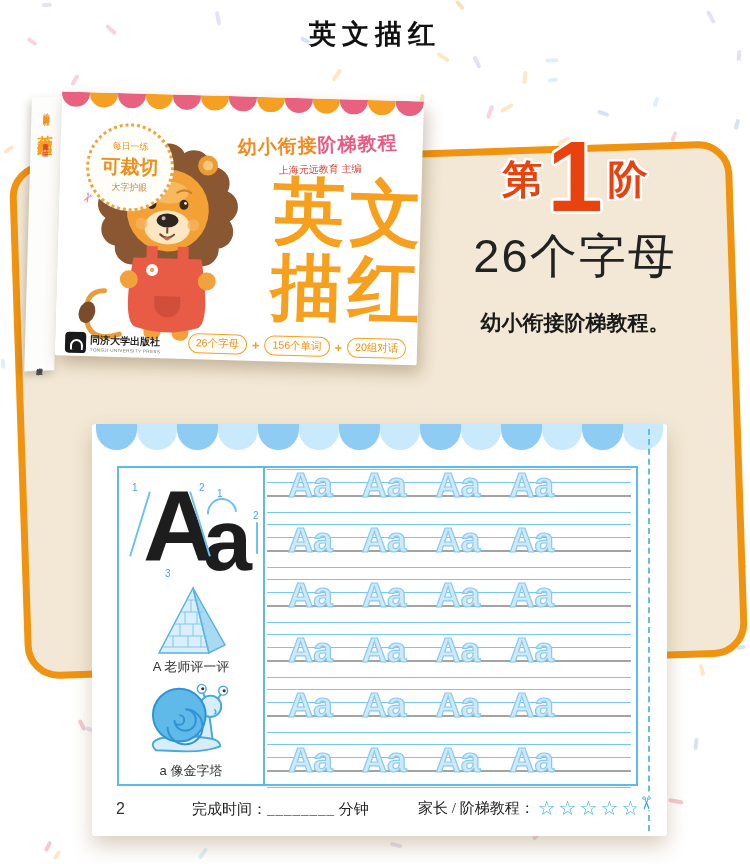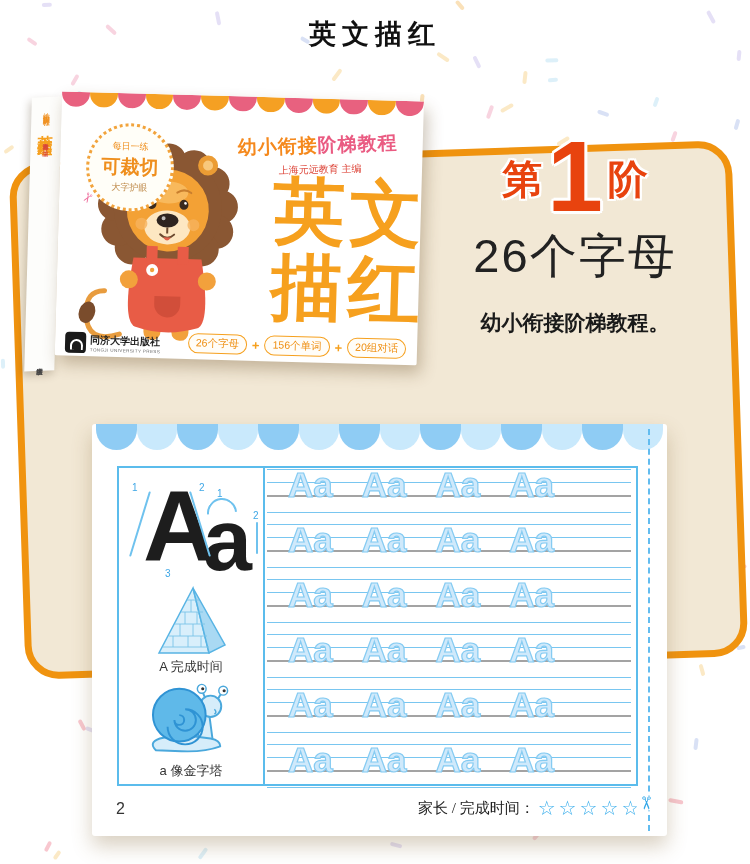--- a/index.html
+++ b/index.html
@@ -399,21 +399,21 @@
             <g stroke="#7cc4e8" stroke-width=".9">
               <path d="M34,14 L46,14"></path>
                 <path d="M28,26 L50,26"></path>
                 <path d="M22,38 L52,38"></path>
               <path d="M16,50 L54,50"></path>
                 <path d="M10,61 L56,61"></path>
               <path d="M38,14 v12 M32,26 v12 M44,26 v12 M27,38 v12 M40,38 v12 M20,50 v11 M35,50 v11 M48,50 v11"></path>
             </g>
           </svg>
         </div>
-        <div class="cap1">A 完成时间</div>
+        <div class="cap1">A 老师评一评</div>
 
         <div class="snl">
           <svg width="90" height="80" viewBox="0 0 92 82">
             <polygon points="54,66 68,60 64,30 52,36" fill="#d6edfa" stroke="#4aa8dc" stroke-width="2" stroke-linejoin="round"></polygon>
             <line x1="62" y1="22" x2="57" y2="10" stroke="#4aa8dc" stroke-width="2"></line>
             <line x1="72" y1="22" x2="78" y2="12" stroke="#4aa8dc" stroke-width="2"></line>
             <circle cx="57" cy="9" r="4.5" fill="#fff" stroke="#4aa8dc" stroke-width="1.5"></circle>
               <circle cx="58" cy="9" r="1.6" fill="#333"></circle>
             <circle cx="79" cy="11" r="4.5" fill="#fff" stroke="#4aa8dc" stroke-width="1.5"></circle>
               <circle cx="80" cy="11" r="1.6" fill="#333"></circle>
@@ -498,19 +498,22 @@
               <span>Aa</span>
               <span>Aa</span>
               <span>Aa</span>
             </div>
           </div>
         </div>
     </div>
 
     <div class="sfooter">
       <span class="pageno">2</span>
+      <span class="time">
+        <span>完成时间：</span><span class="blank">________</span><span> 分钟</span>
+      </span>
       <span class="rate">
-        <span>家长 / 完成时间：</span>
+        <span>家长 / 阶梯教程：</span>
           <span id="stars"><span>☆</span><span>☆</span><span>☆</span><span>☆</span><span>☆</span></span>
       </span>
     </div>
   </div>
 </div>
 
 </body></html>

